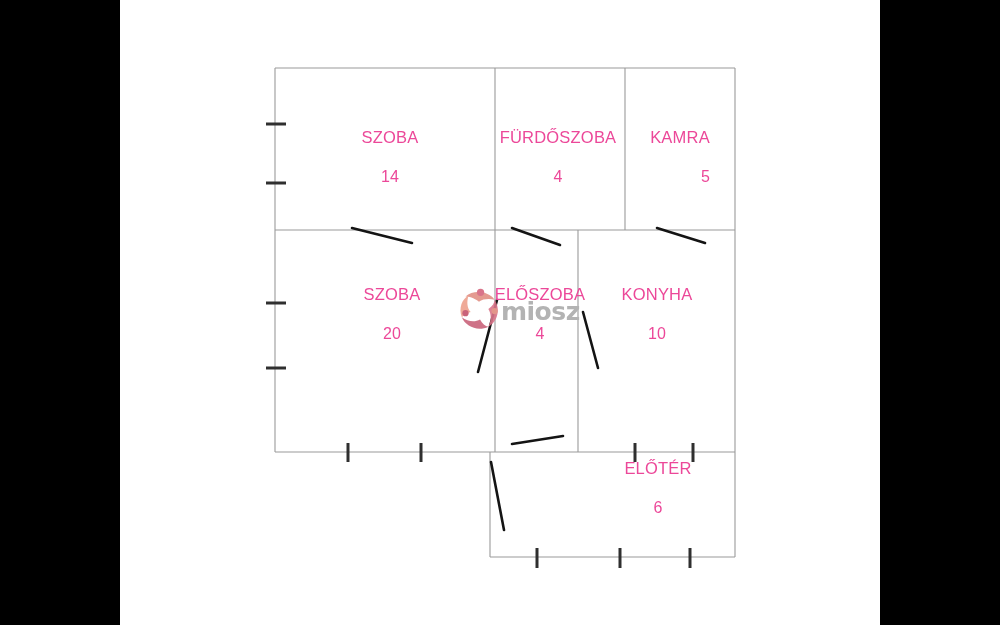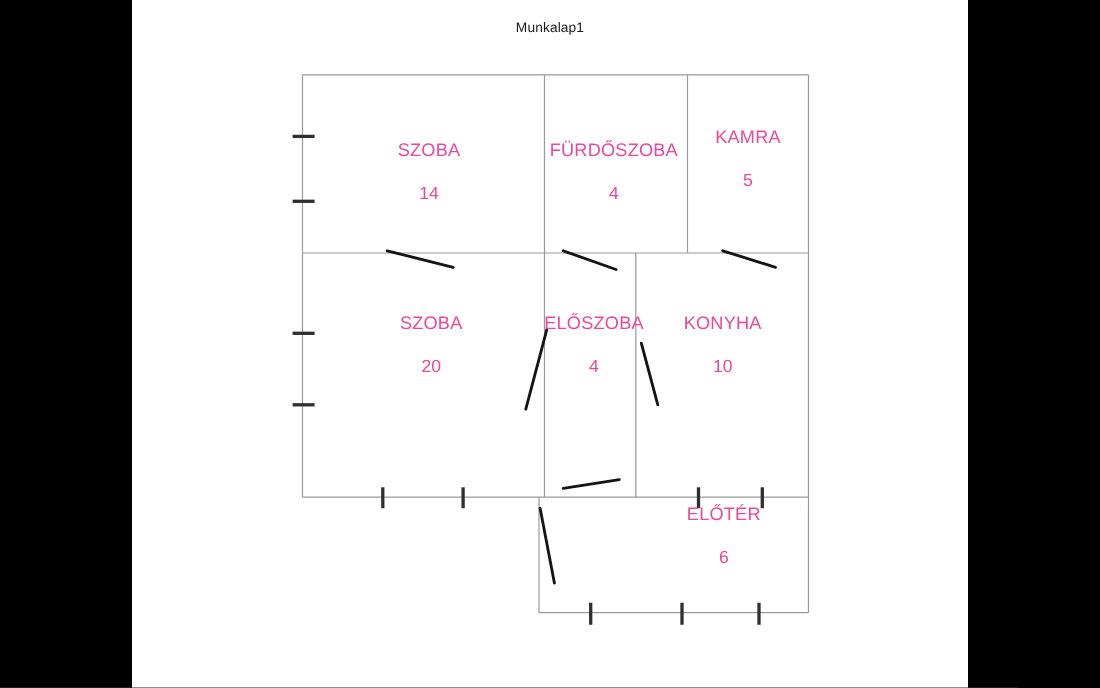--- a/index.html
+++ b/index.html
@@ -77,21 +77,20 @@
     font-family: "DejaVu Sans", sans-serif;
     letter-spacing: -0.5px;
   }
 </style>
 </head>
 <body>
 
 <div id="page">
   <div id="sheet">
 
-    <div id="title">Munkalap1</div>
 
     <svg id="plan" viewBox="0 0 760 625">
 
       <g fill="none" stroke="#9a9a9a" stroke-width="1.1">
         <path d="M 155 68 L 615 68"></path>
         <path d="M 155 68 L 155 452"></path>
         <path d="M 615 68 L 615 452"></path>
         <path d="M 155 452 L 615 452"></path>
         <path d="M 155 230 L 615 230"></path>
         <path d="M 375 68 L 375 452"></path>
@@ -131,21 +130,21 @@
     <div class="room-label" style="left:270px; top:128px;">
       <div class="room-name">SZOBA</div>
       <div class="room-area">14</div>
     </div>
 
     <div class="room-label" style="left:438px; top:128px;">
       <div class="room-name">FÜRDŐSZOBA</div>
       <div class="room-area">4</div>
     </div>
 
-    <div class="room-label" style="left:560px; top:116px;">
+    <div class="room-label" style="left:560px; top:128px;text-align:right;">
       <div class="room-name">KAMRA</div>
       <div class="room-area">5</div>
     </div>
 
     <div class="room-label" style="left:272px; top:285px;">
       <div class="room-name">SZOBA</div>
       <div class="room-area">20</div>
     </div>
 
     <div class="room-label" style="left:420px; top:285px;text-align:center;">
@@ -156,15 +155,28 @@
     <div class="room-label" style="left:537px; top:285px;">
       <div class="room-name">KONYHA</div>
       <div class="room-area">10</div>
     </div>
 
     <div class="room-label" style="left:498px; top:459px;margin-left:40px;">
       <div class="room-name">ELŐTÉR</div>
       <div class="room-area">6</div>
     </div>
 
+    <div id="watermark">
+      <svg width="52" height="52" viewBox="0 0 100 100">
+        <path d="M 24 26 C 40 12, 68 16, 80 32 C 70 30, 58 30, 50 36 C 40 28, 30 26, 24 26 Z" fill="#e3958a" opacity="0.95"></path>
+        <path d="M 80 32 C 92 50, 86 74, 68 84 C 74 72, 74 60, 68 50 C 76 44, 80 38, 80 32 Z" fill="#d9748a" opacity="0.9"></path>
+        <path d="M 68 84 C 48 94, 24 84, 17 66 C 28 74, 42 76, 52 70 C 56 78, 62 83, 68 84 Z" fill="#c9637a" opacity="0.9"></path>
+        <path d="M 17 66 C 10 48, 18 30, 30 24 C 26 36, 27 48, 34 56 C 26 58, 20 62, 17 66 Z" fill="#eda18d" opacity="0.9"></path>
+        <path d="M 52 34 C 58 38, 62 46, 60 55 C 56 62, 48 66, 40 62 C 46 56, 50 46, 52 34 Z" fill="#ffffff" opacity="0.85"></path>
+        <circle cx="53" cy="18" r="7" fill="#d9748a"></circle>
+        <circle cx="24" cy="58" r="6" fill="#c9637a"></circle>
+        <circle cx="80" cy="54" r="6" fill="#e3958a"></circle>
+      </svg>
+      <div id="wm-text">miosz</div>
+    </div>
 
   </div>
 </div>
 
 </body></html>

